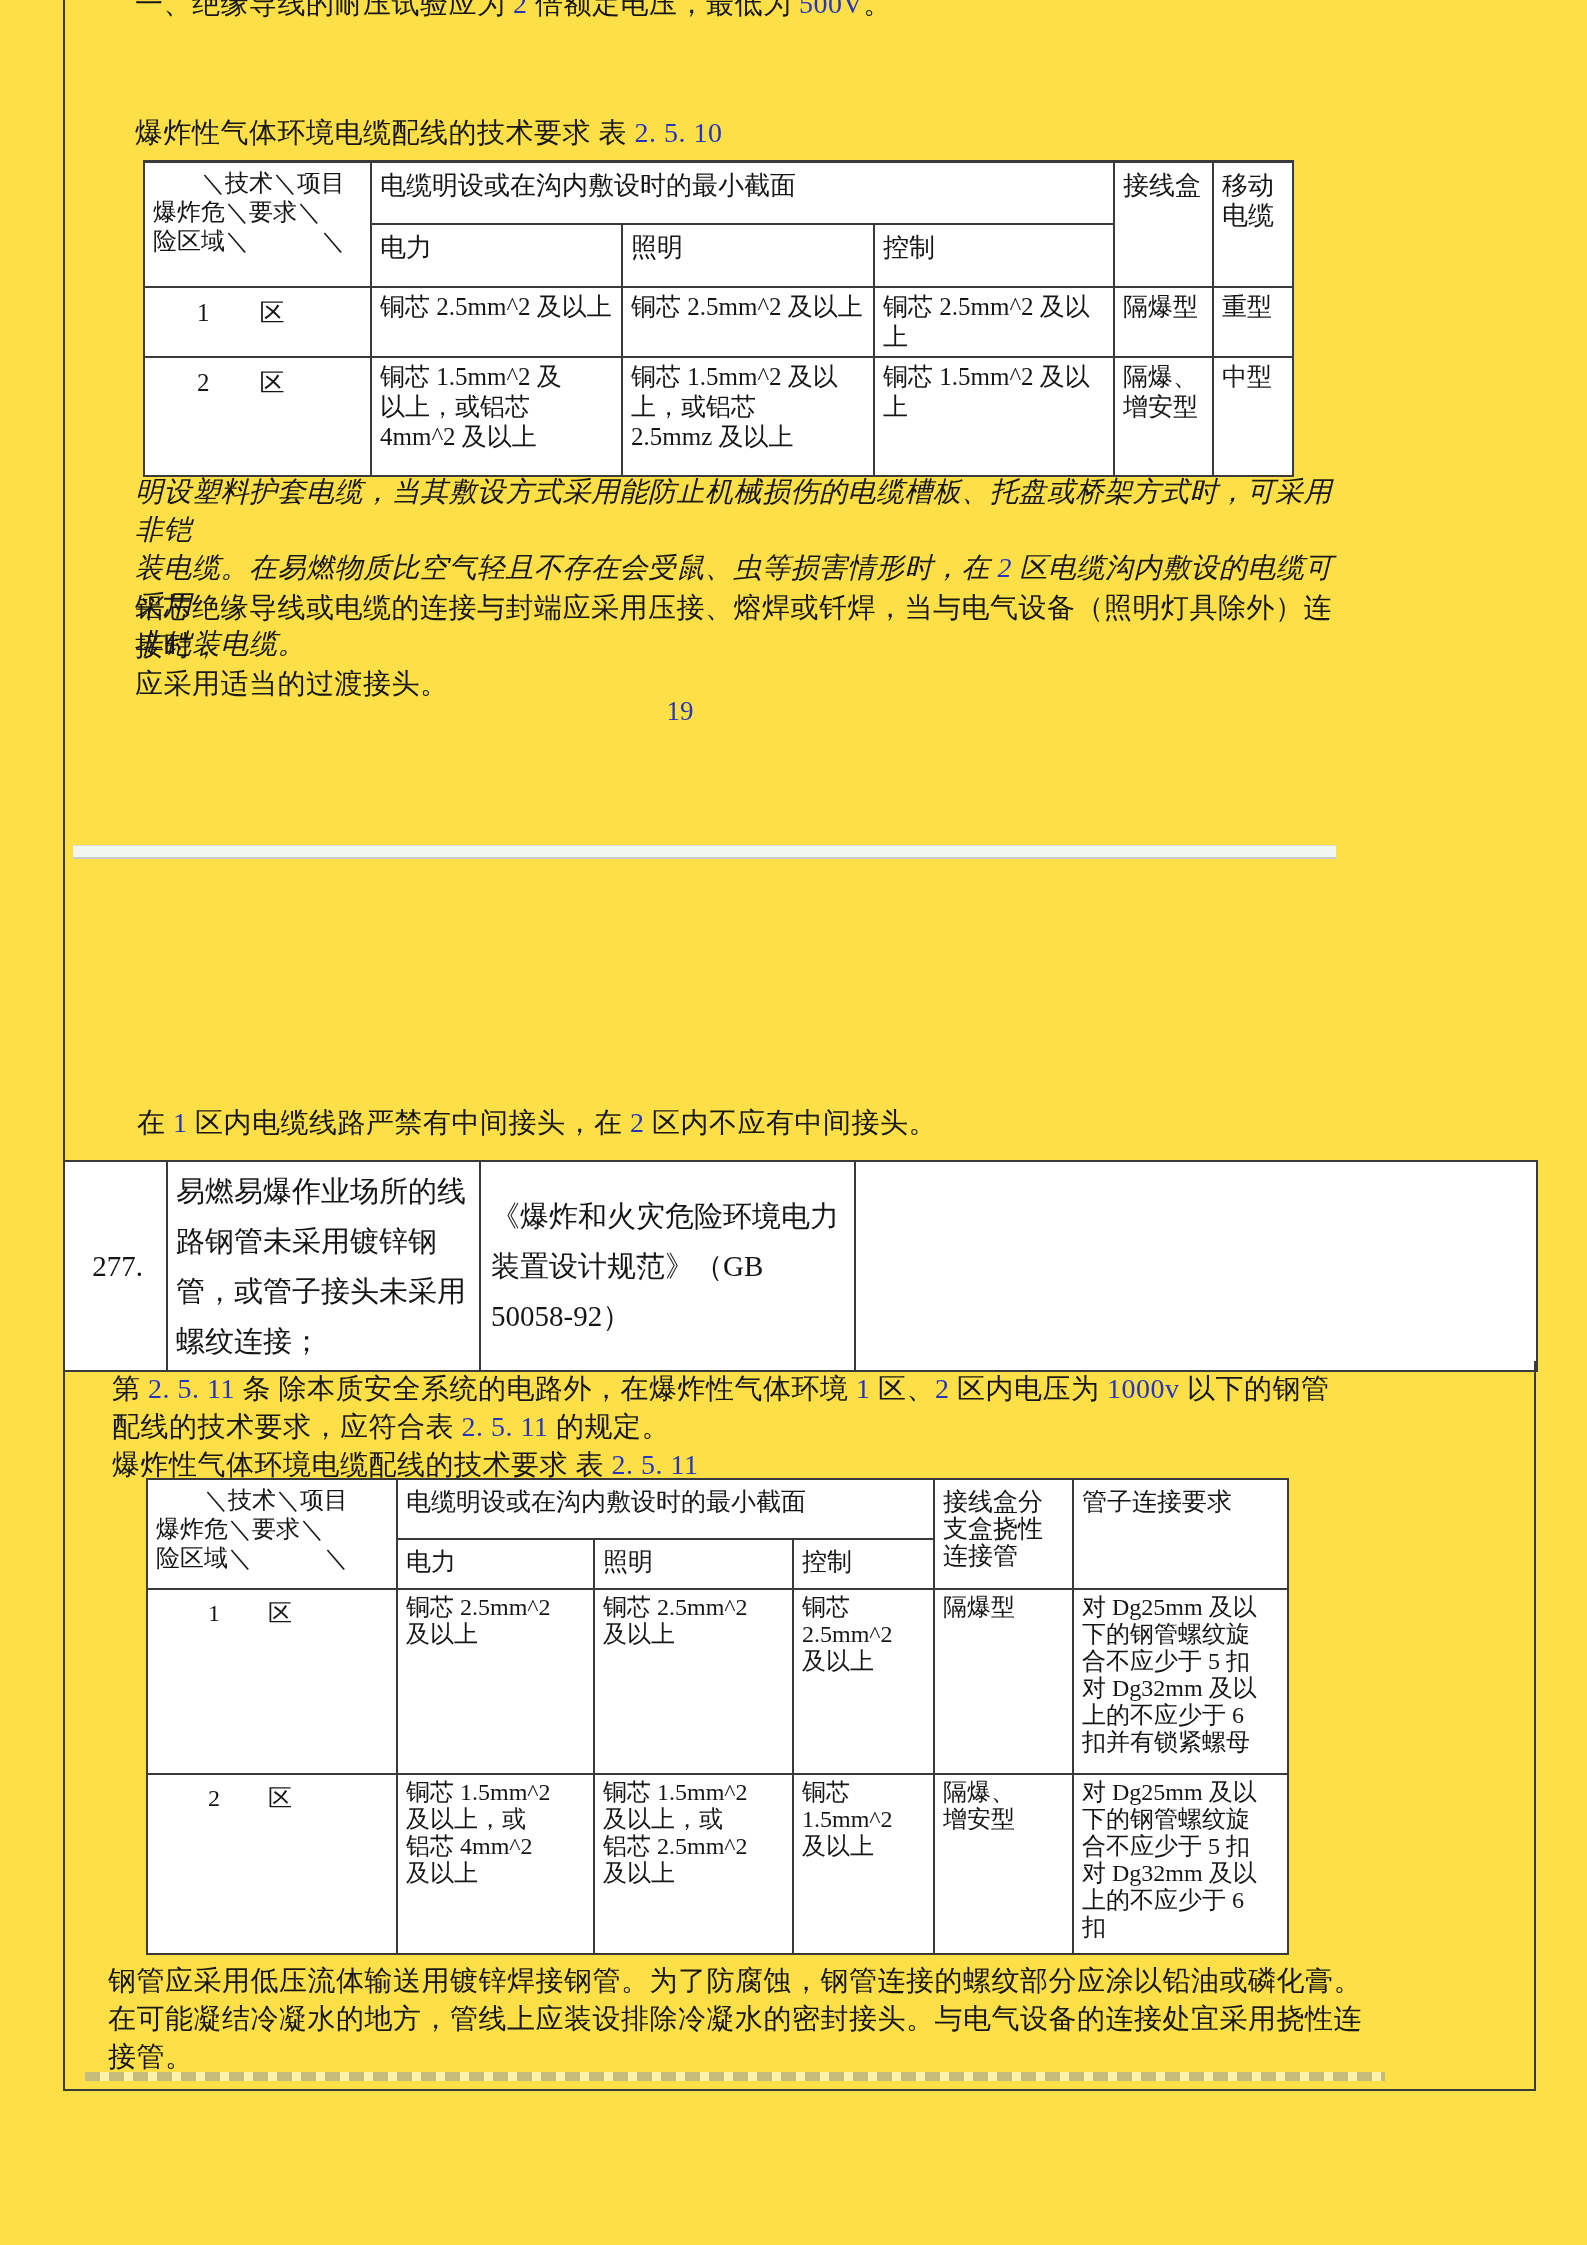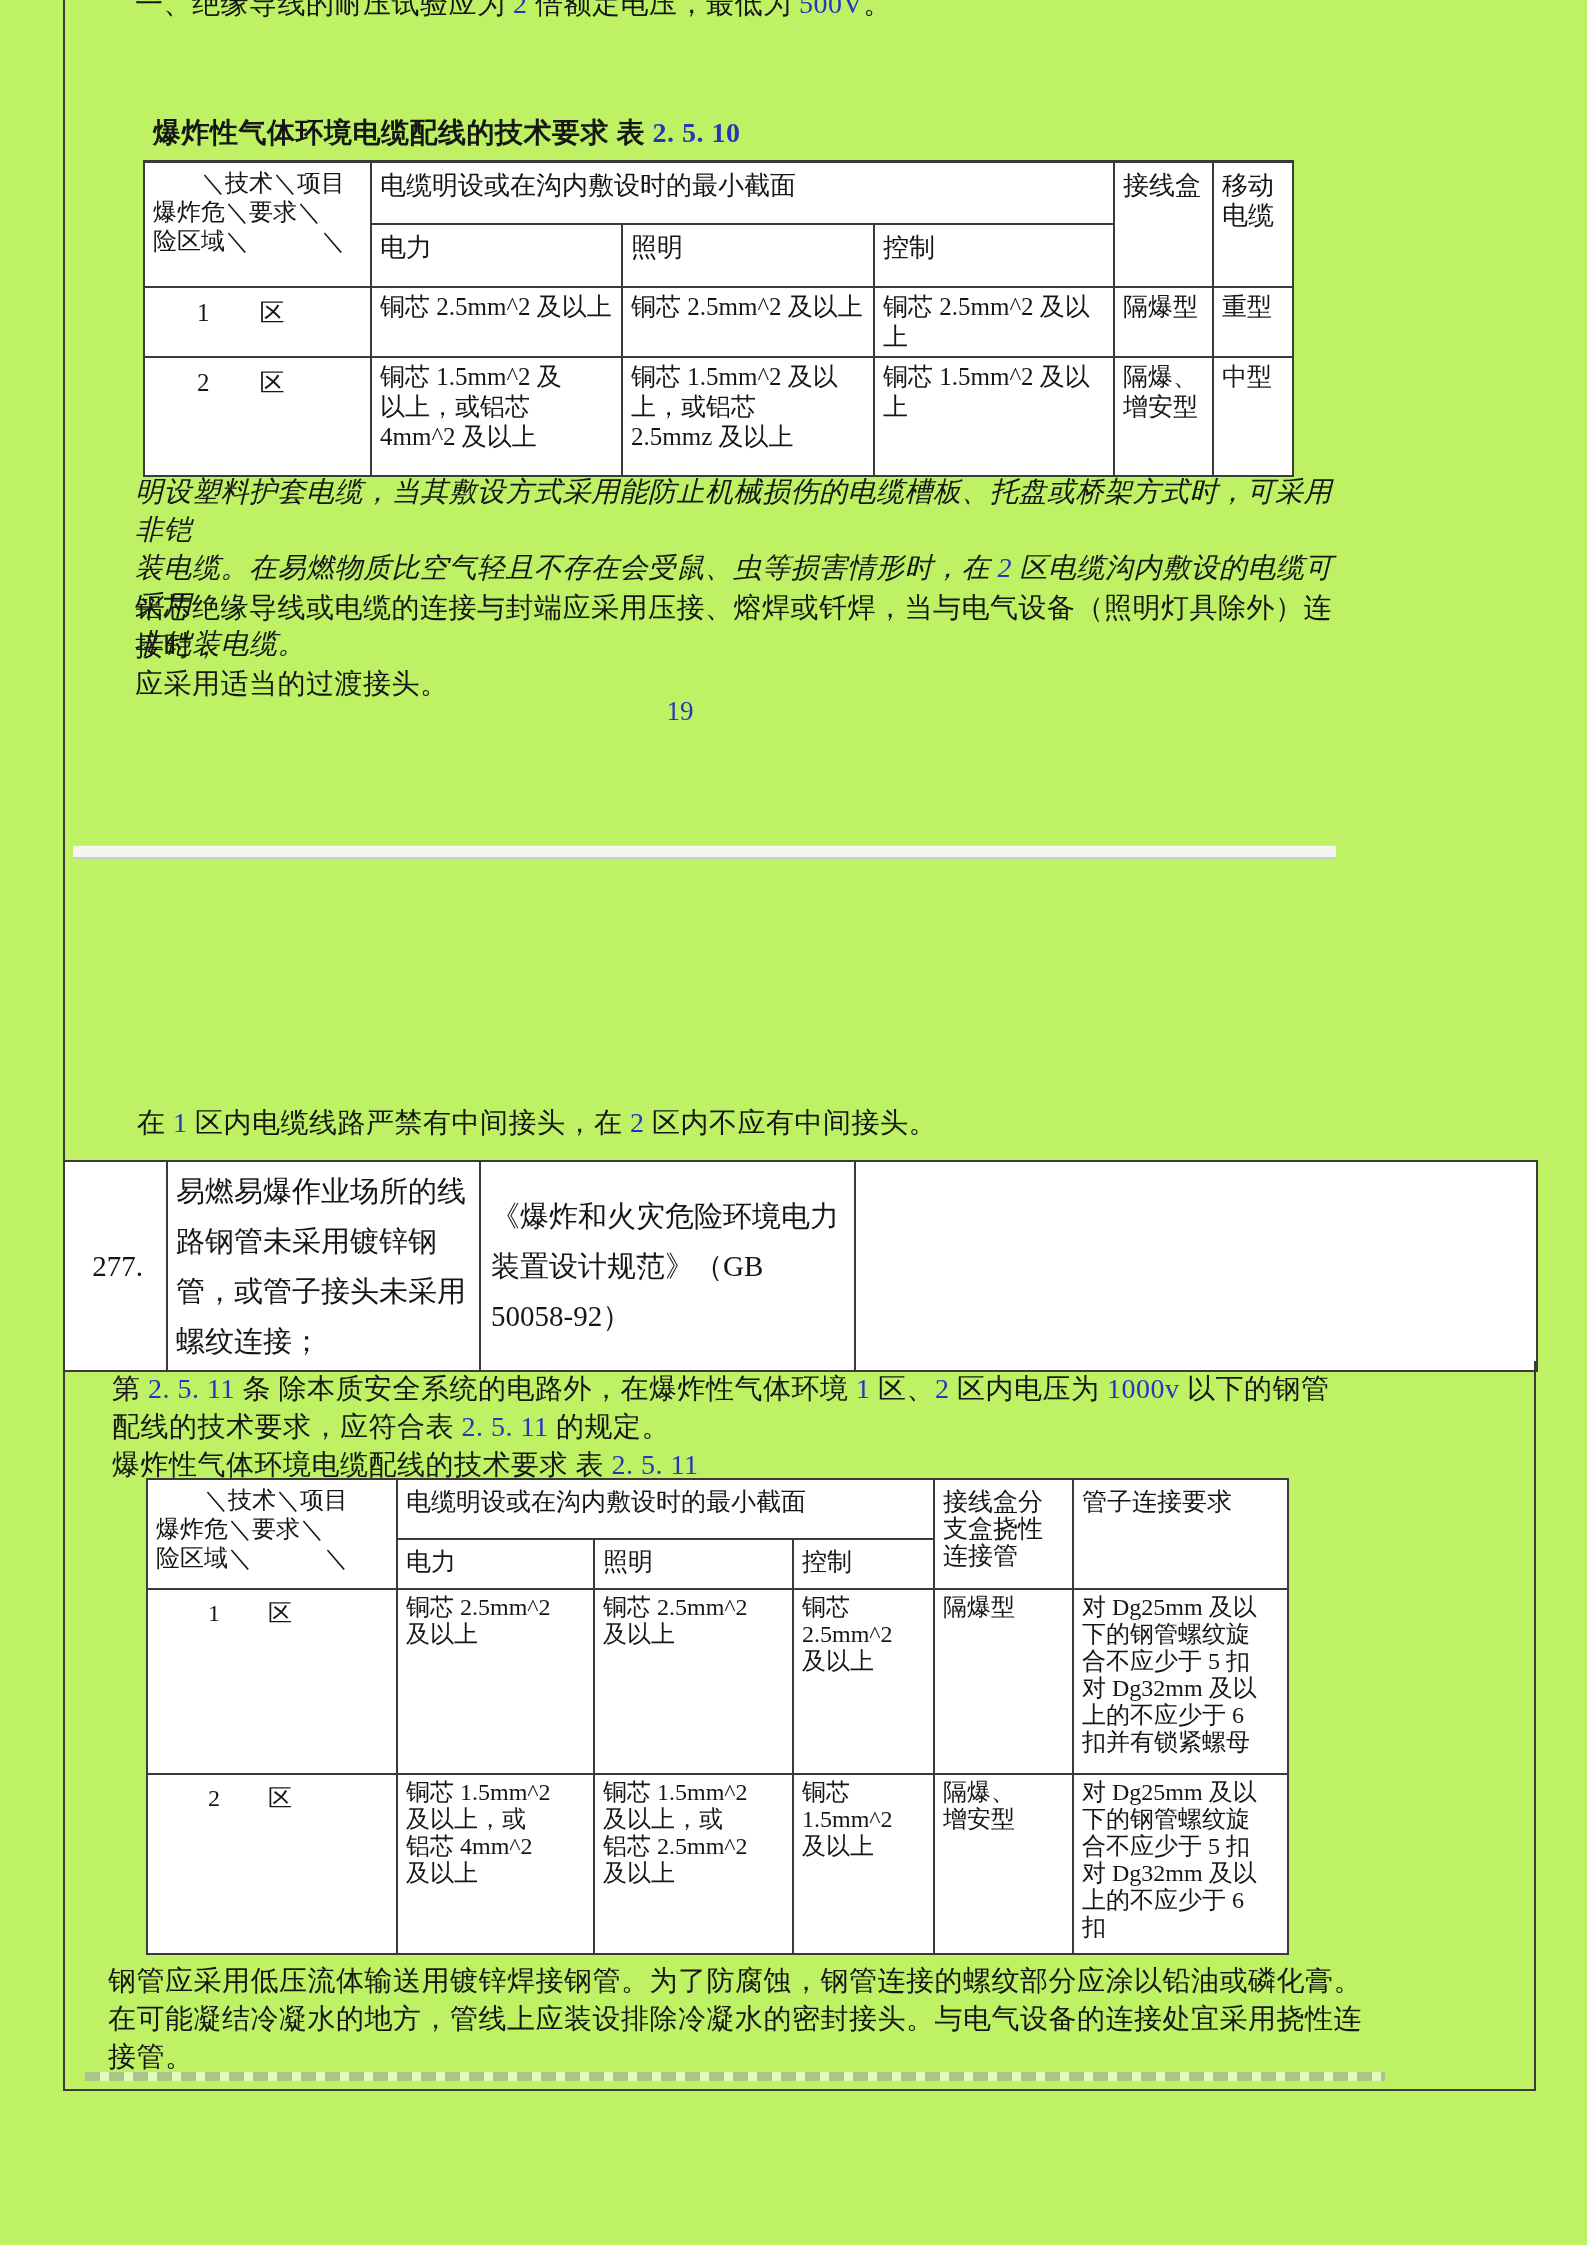--- a/index.html
+++ b/index.html
@@ -1,26 +1,26 @@
 <!DOCTYPE html>
 <html><head>
 <meta charset="utf-8">
 <style>
   html,body{margin:0;padding:0;background:#ffffff;}
-  .page{position:relative;width:1587px;height:2245px;background:#bef264;overflow:hidden;
+  .page{position:relative;width:1587px;height:2245px;background:#fde047;overflow:hidden;
         font-family:"Liberation Serif","DejaVu Serif",serif;color:#161616;}
   .abs{position:absolute;}
   .para{font-size:28px;line-height:38px;white-space:pre-line;letter-spacing:0.5px;}
   .blue{color:#2735bd;}
   .vline{width:2px;background:#3a3a3a;}
 
   #topclip{left:135px;top:0;width:1120px;height:25px;overflow:hidden;}
   #topclip .inner{display:block;margin-top:-15px;}
   #p2510{left:135px;top:31px;width:1200px;}
-  #cap1{left:153px;top:114px;width:1000px;font-weight:bold;}
+  #cap1{left:135px;top:114px;width:1000px;}
   #pming{left:135px;top:473px;width:1200px;font-style:italic;}
   #plv{left:135px;top:589px;width:1200px;}
   #pageno{left:580px;top:696px;width:200px;text-align:center;font-size:27px;}
   #divider{left:73px;top:845px;width:1263px;height:11px;background:#f4f6f2;
            border-top:1px solid #d9dcd9;border-bottom:2px solid #c9ccc9;}
   #pzai{left:137px;top:1104px;width:1200px;}
   #bigcell{left:63px;top:1361px;width:1473px;height:730px;box-sizing:border-box;
            border-left:2px solid #3a3a3a;border-right:2px solid #3a3a3a;border-bottom:2px solid #3a3a3a;}
   #p2511{left:112px;top:1370px;width:1290px;}
   #cap2{left:112px;top:1446px;width:1000px;}

